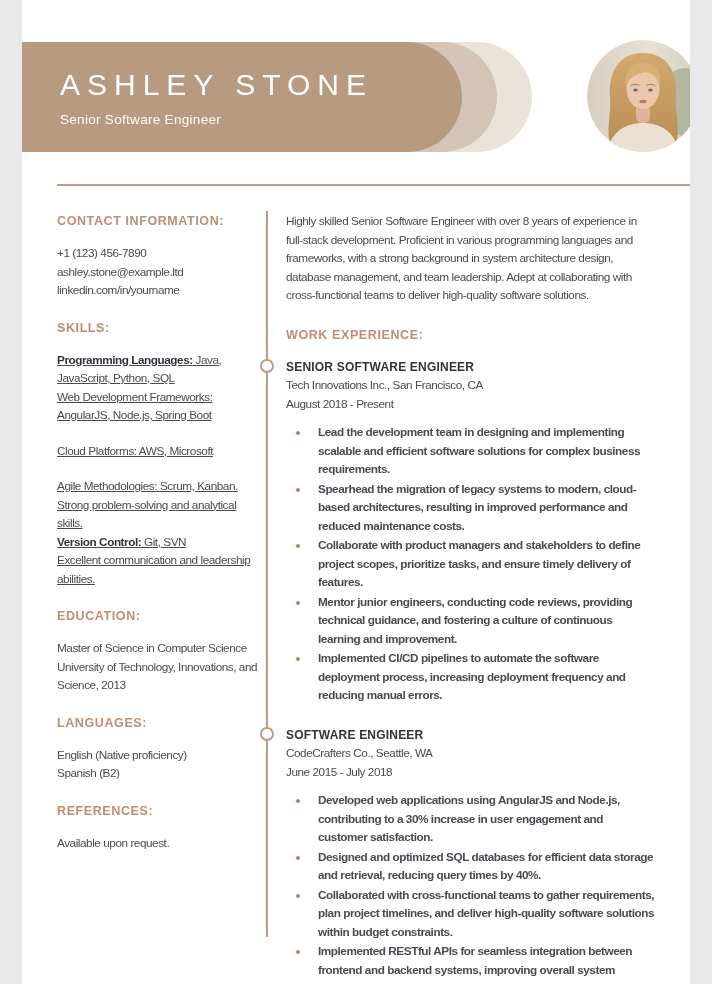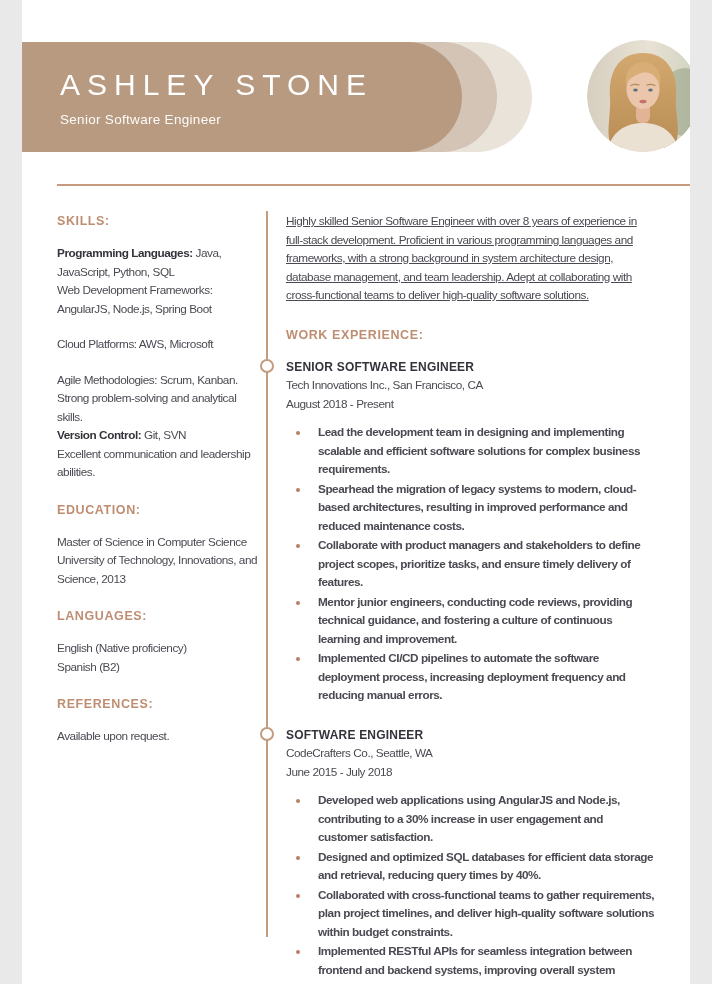--- a/index.html
+++ b/index.html
@@ -51,25 +51,25 @@
   .left-col{width:202px;flex:none;}
   .right-col{flex:1;padding-left:27px;min-width:0;}
   .sec-heading{
     color:var(--accent);
     font-size:12.5px;font-weight:700;letter-spacing:0.6px;
     line-height:18px;margin-bottom:14px;
   }
   .section{margin-bottom:19px;}
   .line,.para{font-size:11.75px;letter-spacing:-0.45px;line-height:18.5px;color:var(--text);}
   .left-col .line{margin:0;}
-  .skill-group{margin-bottom:17px;}
+  .skill-group{margin-bottom:17px;text-decoration:underline;}
   .skill-group:last-child{margin-bottom:0;}
   .line strong{color:var(--heading-dark);font-weight:700;}
   
-  .summary-para{margin-bottom:2px;text-decoration:underline;}
+  .summary-para{margin-bottom:2px;}
   .main-section{margin-bottom:21px;}
   .job{position:relative;margin-bottom:21px;}
   .job:last-child{margin-bottom:0;}
   .timeline-node{
     position:absolute;left:-26px;top:1px;
     width:14px;height:14px;border-radius:50%;
     background:#ffffff;border:2px solid var(--rule);
   }
   .job-title{
     font-size:12px;font-weight:700;letter-spacing:0.2px;
@@ -131,20 +131,26 @@
     </svg>
   </div>
 
   <div class="hrule"></div>
   <div class="vrule"></div>
 
   <div class="content">
 
     <div class="left-col">
 
+      <div class="section">
+        <div class="sec-heading">CONTACT INFORMATION:</div>
+        <p class="line">+1 (123) 456-7890</p>
+        <p class="line">ashley.stone@example.ltd</p>
+        <p class="line">linkedin.com/in/yourname</p>
+      </div>
 
       <div class="section">
         <div class="sec-heading">SKILLS:</div>
         <div class="skill-group">
           <p class="line"><strong>Programming Languages:</strong><span> Java, JavaScript, Python, SQL</span></p>
           <p class="line"><strong></strong><span>Web Development Frameworks: AngularJS, Node.js, Spring Boot</span></p>
         </div>
         <div class="skill-group">
           <p class="line"><strong></strong><span>Cloud Platforms: AWS, Microsoft</span></p>
         </div>

